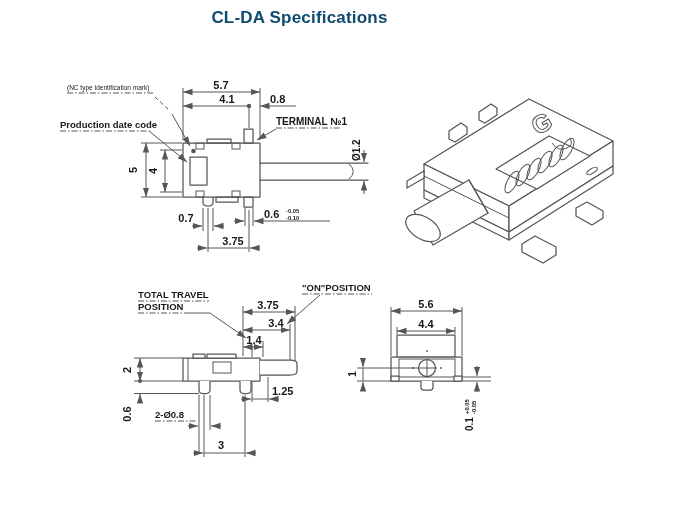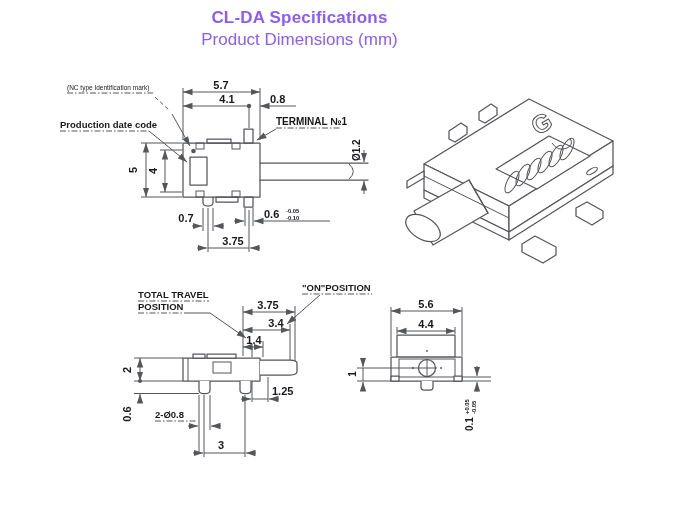--- a/index.html
+++ b/index.html
@@ -1,18 +1,18 @@
 <!DOCTYPE html>
 <html><head>
 <meta charset="utf-8">
 <style>
   html,body{margin:0;padding:0;background:#ffffff;}
   .page{position:relative;width:675px;height:506px;background:#ffffff;overflow:hidden;
         font-family:"Liberation Sans",sans-serif;}
-  .header{position:absolute;top:8px;left:0;width:599px;text-align:center;color:#8b5cf6;}
+  .header{position:absolute;top:8px;left:0;width:599px;text-align:center;color:#0c4a6e;}
   .title{font-size:17px;font-weight:700;letter-spacing:.2px;}
   .subtitle{font-size:17px;font-weight:400;margin-top:2px;}
   svg{position:absolute;top:0;left:0;}
   .ln{stroke:#55565a;stroke-width:1;fill:none;}
   .part{stroke:#55565a;stroke-width:1.25;fill:none;stroke-linejoin:round;stroke-linecap:round;}
   .partw{stroke:#55565a;stroke-width:1.25;fill:#ffffff;stroke-linejoin:round;}
   .dash{stroke-dasharray:6 2 1.5 2;}
   .ldash{stroke-dasharray:4 3;}
   .t{font-family:"Liberation Sans",sans-serif;font-weight:700;fill:#17181a;font-size:11px;}
   .tm{text-anchor:middle;}
@@ -20,21 +20,20 @@
   .tt{font-size:5.8px;}
   .tl{font-size:6.5px;font-weight:400;}
   .fill{fill:#55565a;stroke:none;}
 </style>
 </head>
 <body>
 
 <div class="page">
   <div class="header">
     <div class="title">CL-DA Specifications</div>
-    <div class="subtitle">Product Dimensions (mm)</div>
   </div>
 
   <svg width="675" height="506" viewBox="0 0 675 506">
     <defs>
       <marker id="arw" viewBox="0 0 10 8" refX="9.5" refY="4" markerWidth="10" markerHeight="8" markerUnits="userSpaceOnUse" orient="auto-start-reverse">
         <path d="M0,0.8 L9.5,4 L0,7.2 Z" fill="#55565a"></path>
       </marker>
     </defs>
 
     <g>

